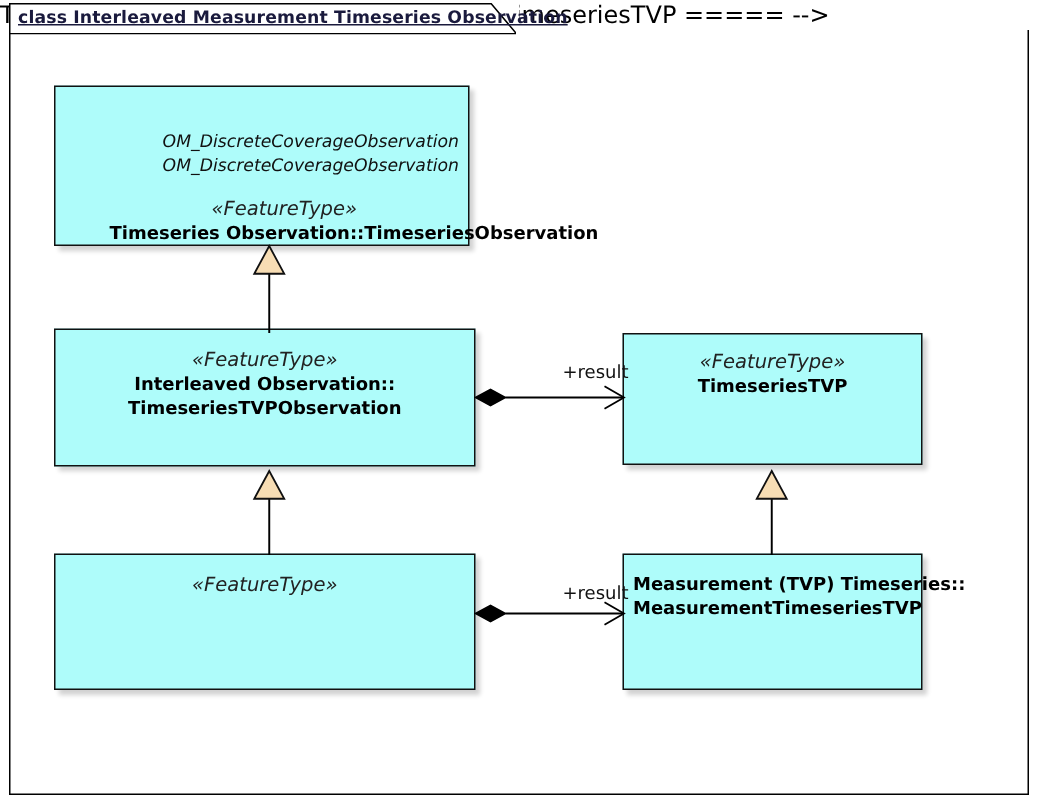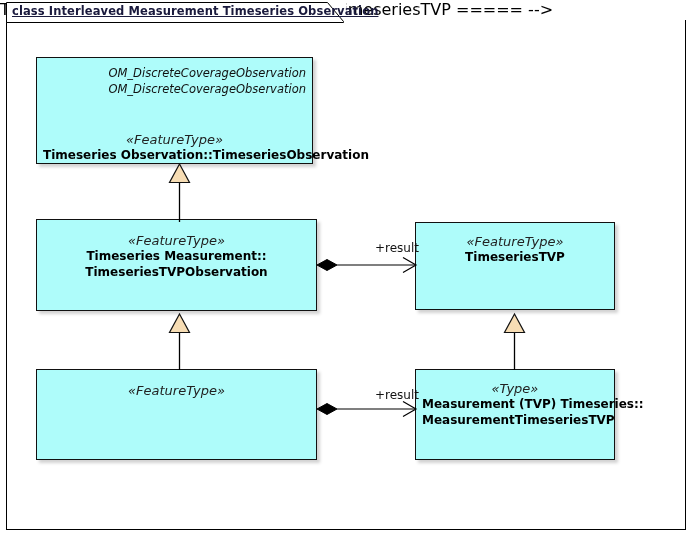--- a/index.html
+++ b/index.html
@@ -64,36 +64,36 @@
   <div class="frame-body"></div>
 
   <div class="frame-tab">
     <svg width="340" height="21" viewBox="0 0 340 21">
       <path d="M0.5,0.5 L321.5,0.5 L337.5,19.5 L337.5,20.5 L0.5,20.5 Z" fill="#ffffff" stroke="#000000" stroke-width="1"></path>
     </svg>
   </div>
   <div class="frame-title">class Interleaved Measurement Timeseries Observation</div>
 
   
-  <div class="cbox" style="left:36px;top:57px;width:277px;height:107px;justify-content:space-between;">
+  <div class="cbox" style="left:36px;top:57px;width:277px;height:107px;justify-content:flex-end;padding-left:30px;">
     <div class="inner" style="padding-top:7px;">
       <div class="attr-line">OM_DiscreteCoverageObservation</div>
       <div class="attr-line">OM_DiscreteCoverageObservation</div>
     </div>
     <div class="inner" style="padding-top:14px;">
       <div class="stereo">«FeatureType»</div>
       <div class="cname">Timeseries Observation::TimeseriesObservation</div>
     </div>
   </div>
 
   
   <div class="cbox" style="left:36px;top:219px;width:281px;height:92px;justify-content:flex-start;">
     <div class="inner" style="padding-top:13px;">
       <div class="stereo">«FeatureType»</div>
-      <div class="cname">Timeseries Measurement::</div>
+      <div class="cname">Interleaved Observation::</div>
       <div class="cname">TimeseriesTVPObservation</div>
     </div>
   </div>
 
   
   <div class="cbox" style="left:415px;top:222px;width:200px;height:88px;justify-content:flex-start;">
     <div class="inner" style="padding-top:11px;">
       <div class="stereo">«FeatureType»</div>
       <div class="cname">TimeseriesTVP</div>
     </div>
@@ -102,21 +102,20 @@
   
   <div class="cbox" style="left:36px;top:369px;width:281px;height:91px;justify-content:flex-start;">
     <div class="inner" style="padding-top:13px;">
       <div class="stereo">«FeatureType»</div>
     </div>
   </div>
 
   
   <div class="cbox" style="left:415px;top:369px;width:200px;height:91px;justify-content:flex-start;">
     <div class="inner" style="padding-top:11px;">
-      <div class="stereo">«Type»</div>
       <div class="cname">Measurement (TVP) Timeseries::</div>
       <div class="cname">MeasurementTimeseriesTVP</div>
     </div>
   </div>
 
   
   <svg class="conn" style="left:160px;top:160px;width:40px;height:62px;" viewBox="0 0 40 62">
     <line x1="19.5" y1="22" x2="19.5" y2="62" stroke="#000" stroke-width="1.3"></line>
     <polygon points="19.5,4 29.5,22.5 9.5,22.5" fill="#f7ddb4" stroke="#111" stroke-width="1.2"></polygon>
   </svg>

